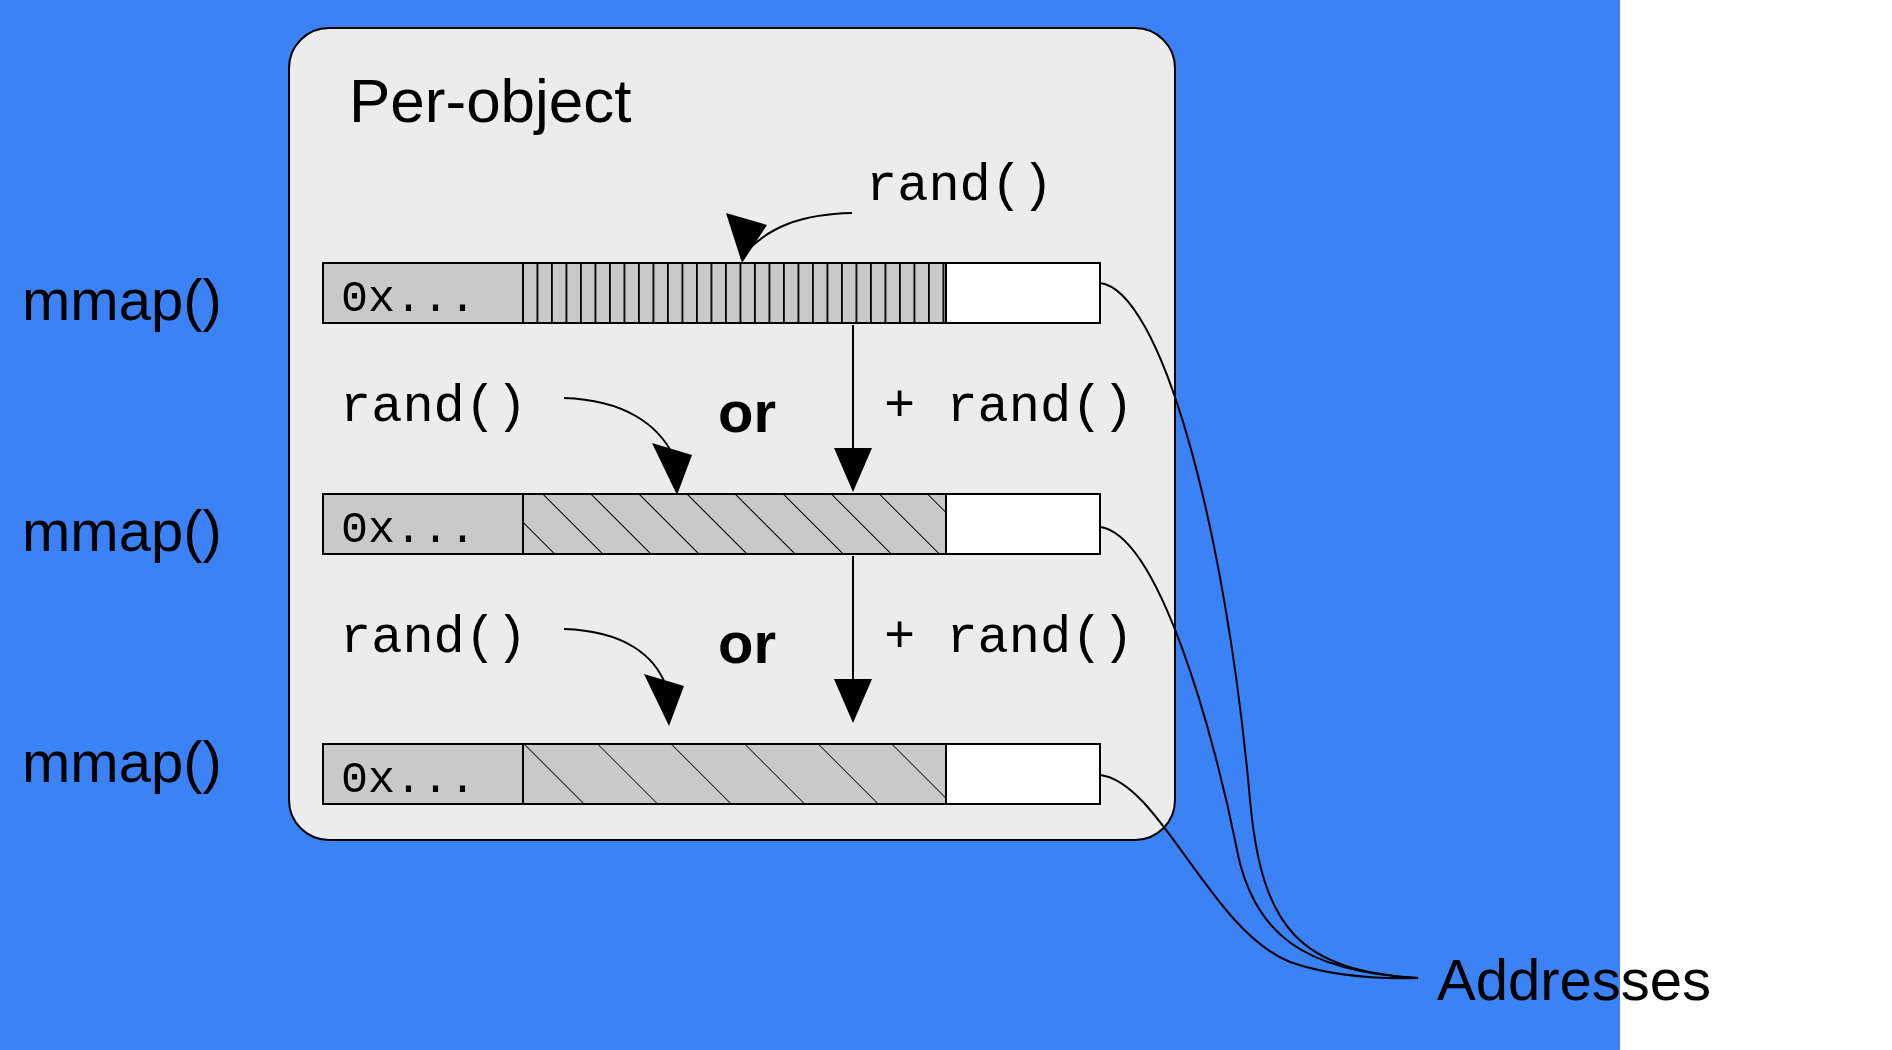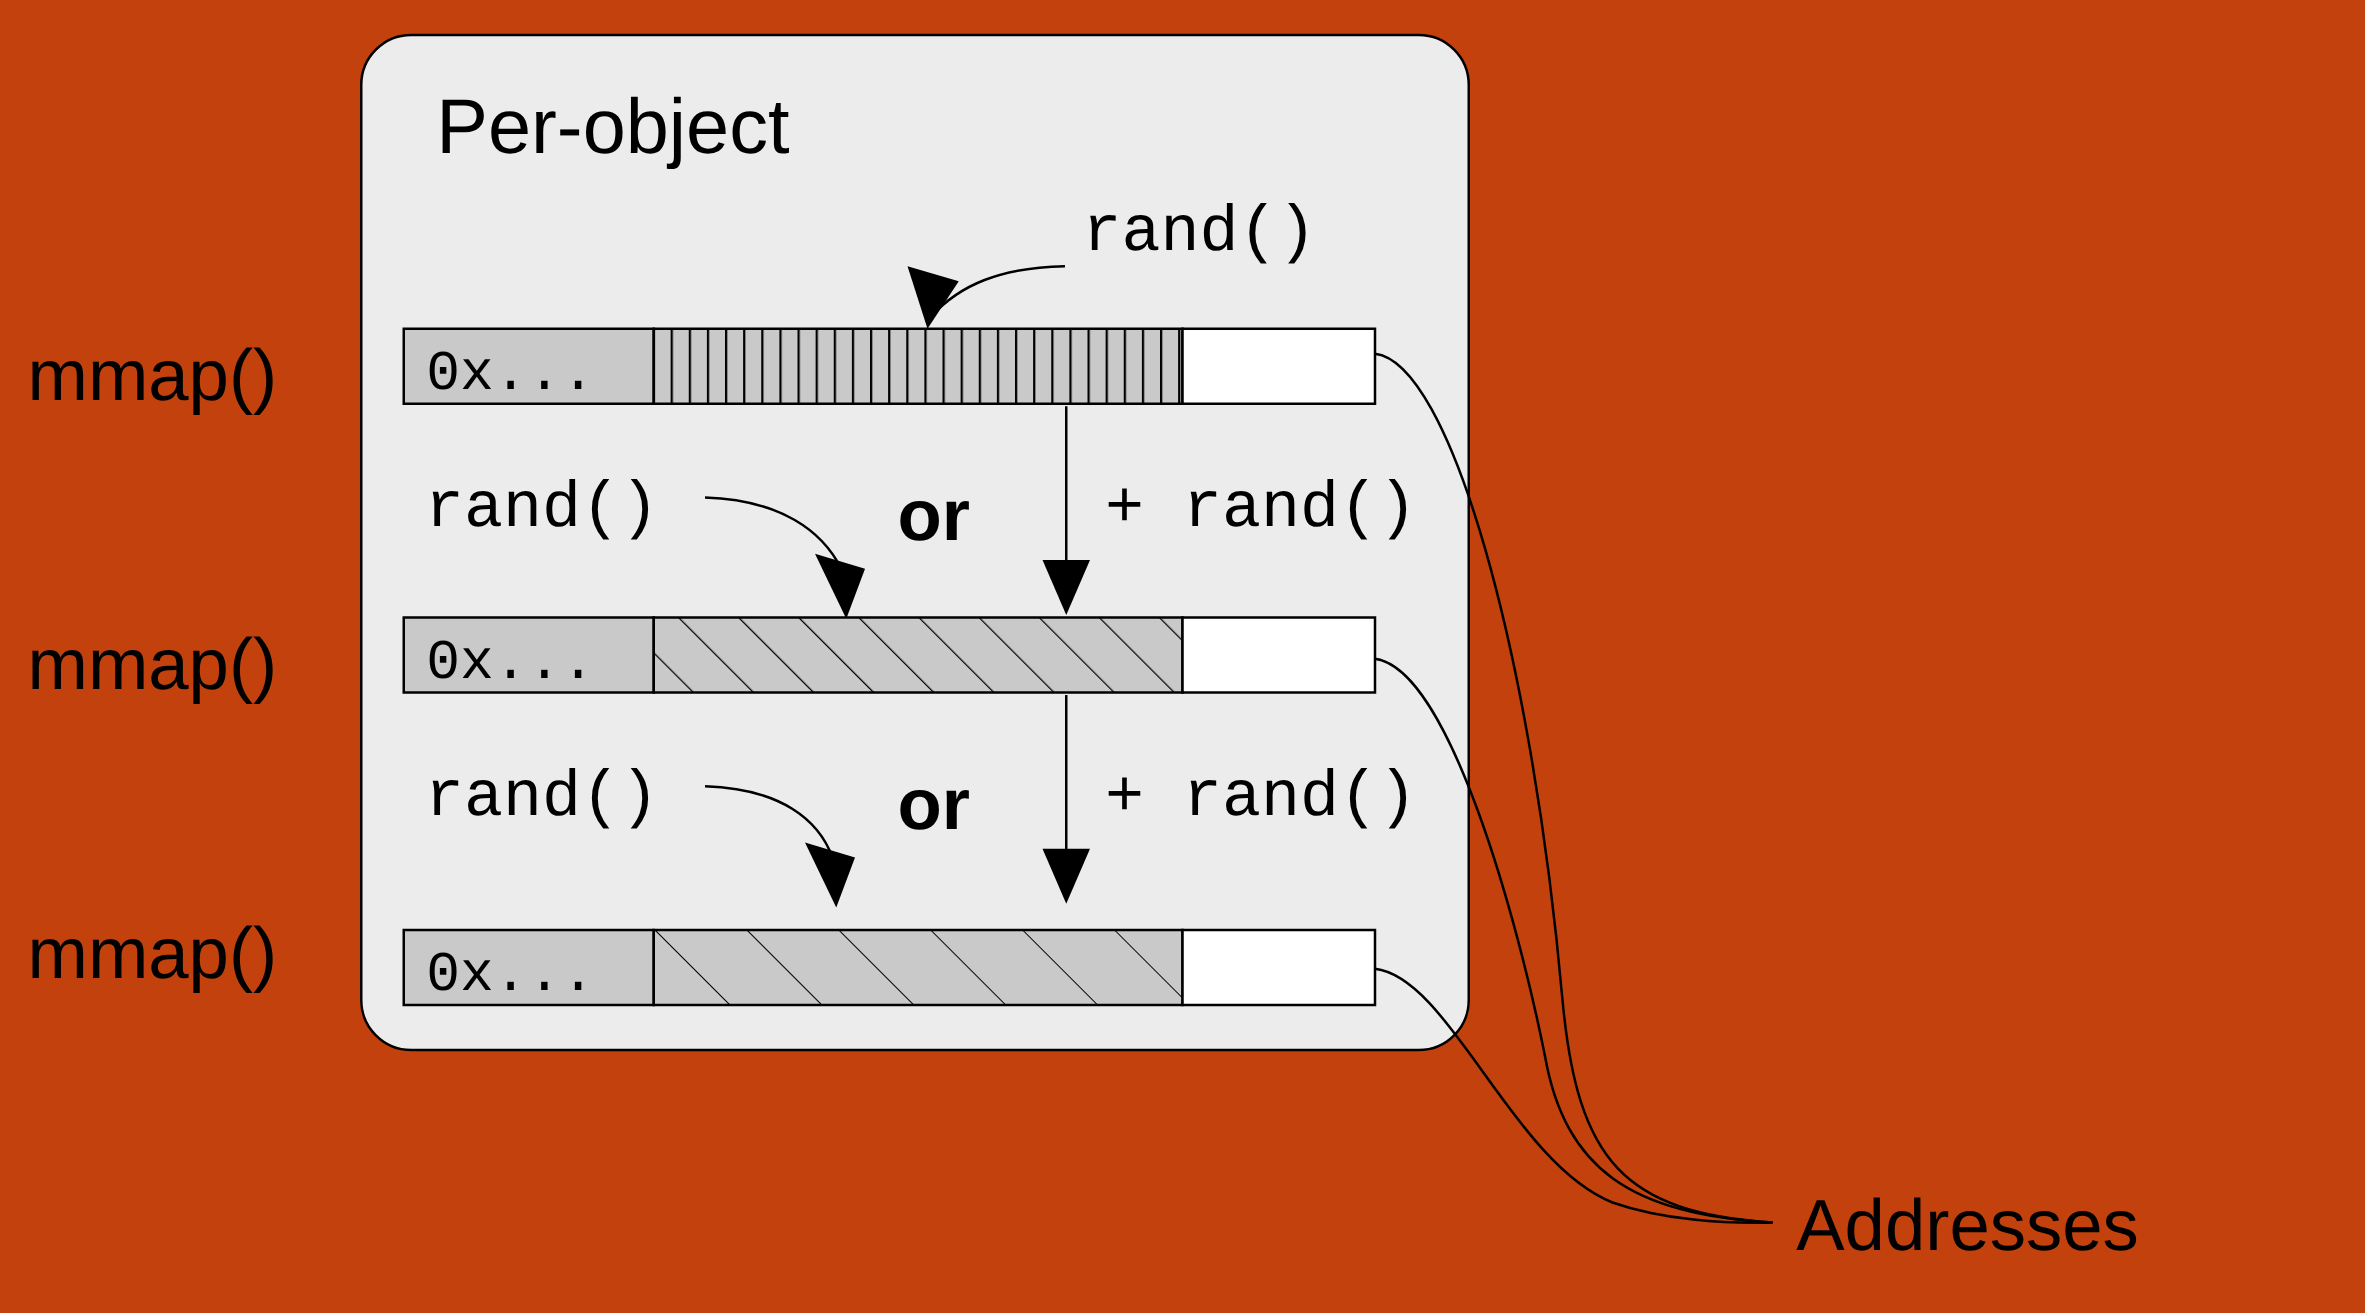--- a/index.html
+++ b/index.html
@@ -8,23 +8,23 @@
     background: #ffffff;
   }
   body {
     width: 1892px;
     height: 1050px;
     font-family: "Liberation Sans", sans-serif;
     overflow: hidden;
   }
   #stage {
     position: relative;
-    width: 1892px;
+    width: 1620px;
     height: 1050px;
-    background: #c2410c;
+    background: #3b82f6;
   }
   #diagram-svg {
     position: absolute;
     top: 0;
     left: 0;
     width: 1892px;
     height: 1050px;
   }
   .sans-label {
     font-family: "Liberation Sans", sans-serif;

